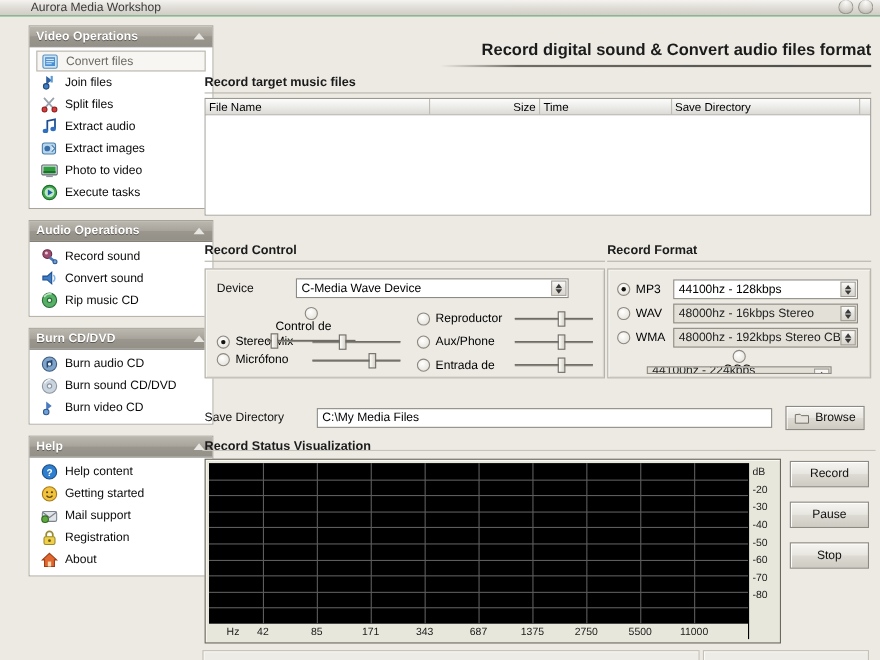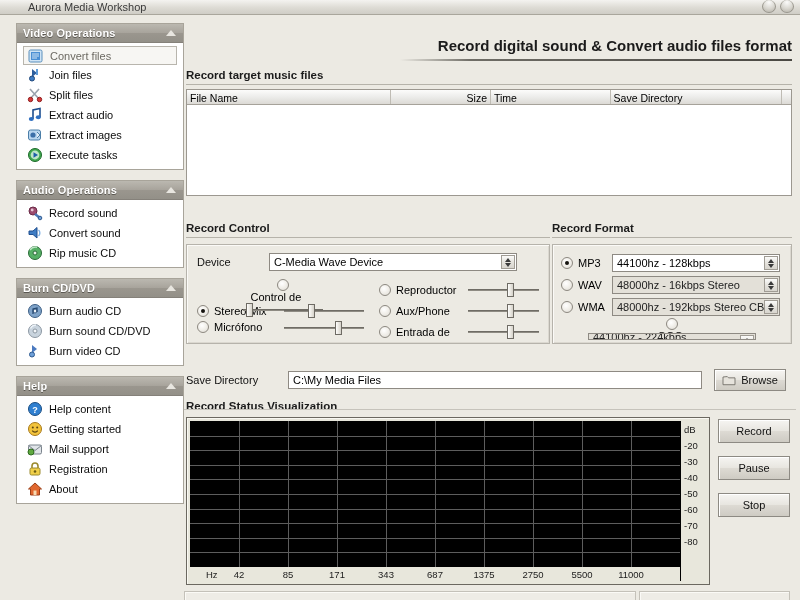--- a/index.html
+++ b/index.html
@@ -44,21 +44,21 @@
 
   
   .workspace {
     position: absolute; top: 15px; left: 0;
     width: 800px; height: 585px;
     background: #eceae3;
   }
 
   
   .sidebar {
-    position: absolute; left: 16px; top: 8px;
+    position: absolute; left: 26px; top: 8px;
     width: 168px; height: 560px;
     background: #eceae3;
   }
   .panel {
     width: 168px;
     margin-bottom: 10px;
     border: 1px solid #a8a49a;
     background: #fff;
   }
   .panel-head {
@@ -349,20 +349,29 @@
             </svg>
             <span class="lbl">Extract audio</span>
           </div>
           <div class="item">
             <svg class="ico" viewBox="0 0 16 16">
               <rect x="1.5" y="3" width="12" height="10" rx="2" fill="#b9d6ef" stroke="#4b7ea8"></rect>
               <circle cx="6" cy="8" r="2.6" fill="#3b6fa8"></circle>
               <path d="M10 5 L13 8 L10 11" fill="#dfeaf5" stroke="#4b7ea8"></path>
             </svg>
             <span class="lbl">Extract images</span>
+          </div>
+          <div class="item">
+            <svg class="ico" viewBox="0 0 16 16">
+              <rect x="1" y="3" width="14" height="9" rx="1" fill="#dfe5ea" stroke="#5a6269"></rect>
+              <rect x="2.5" y="4.5" width="11" height="6" fill="#2f9e3f"></rect>
+              <rect x="2.5" y="8.5" width="11" height="2" fill="#1d6f2c"></rect>
+              <rect x="5" y="12.5" width="6" height="1.5" fill="#8d959c"></rect>
+            </svg>
+            <span class="lbl">Photo to video</span>
           </div>
           <div class="item">
             <svg class="ico" viewBox="0 0 16 16">
               <circle cx="8" cy="8" r="6.5" fill="#3fa84e" stroke="#1f6b2c"></circle>
               <circle cx="8" cy="8" r="4.4" fill="#bfe6c6"></circle>
               <path d="M6.5 5.2 L11 8 L6.5 10.8Z" fill="#1f5fa8"></path>
             </svg>
             <span class="lbl">Execute tasks</span>
           </div>
         </div>

